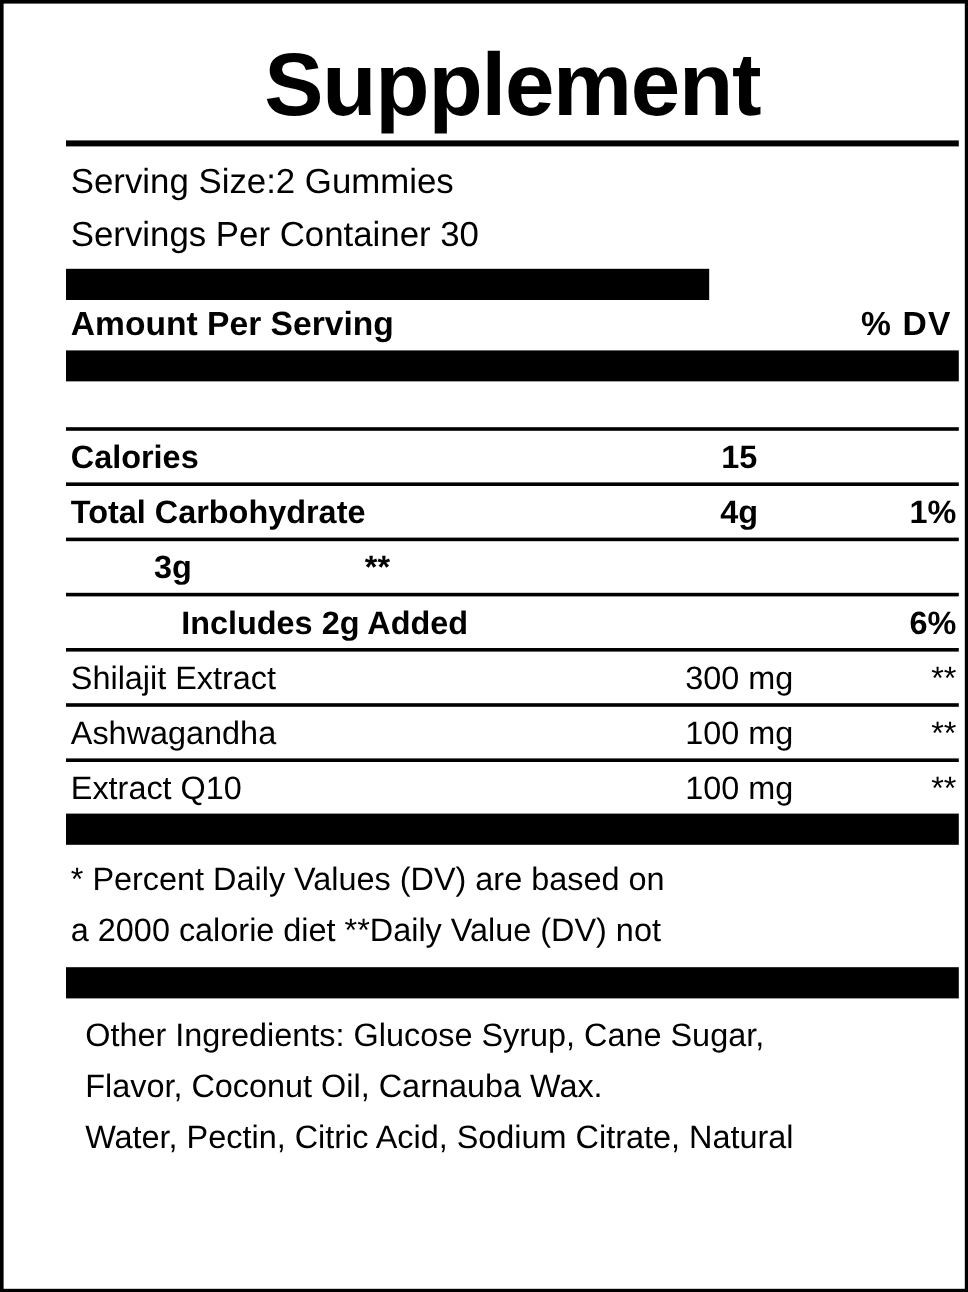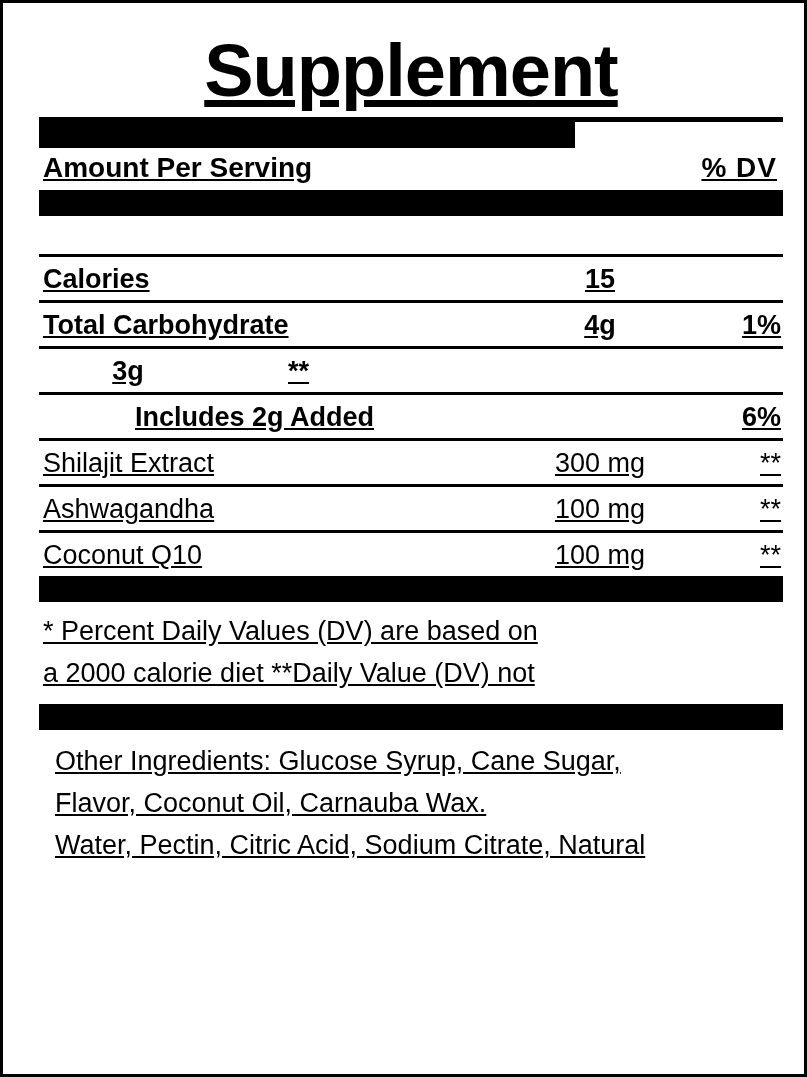--- a/index.html
+++ b/index.html
@@ -15,24 +15,23 @@
     position: relative;
     width: 807px;
     height: 1077px;
     box-sizing: border-box;
     background: #ffffff;
     border: 3px solid #000000;
     overflow: hidden;
   }
   .inner {
     position: absolute;
-    left: 36px;
+    left: 52px;
     top: 14px;
     width: 744px;
-    text-decoration: underline;
   }
   .title {
     font-size: 74px;
     font-weight: bold;
     text-align: center;
     letter-spacing: -1px;
     line-height: 1.08;
     margin: 14px 0 6px 0;
   }
   .rule-thin {
@@ -121,20 +120,24 @@
 </head>
 <body>
 
 <div class="panel">
   <div class="inner">
 
     <div class="title">Supplement</div>
 
     <div class="rule-med"></div>
 
+    <div class="serving">
+      <div>Serving Size:2 Gummies</div>
+      <div>Servings Per Container 30</div>
+    </div>
 
     <div class="rule-thick-short"></div>
 
     <div class="hdr-row">
       <div class="lbl">Amount Per Serving</div>
       <div class="dv">%  DV</div>
     </div>
 
     <div class="rule-thick"></div>
     <div class="gap-white"></div>
@@ -175,21 +178,21 @@
     <div class="rule-thin"></div>
 
     <div class="row">
       <div class="lbl">Ashwagandha</div>
       <div class="amt">100 mg</div>
       <div class="dv">**</div>
     </div>
     <div class="rule-thin"></div>
 
     <div class="row">
-      <div class="lbl">Coconut Q10</div>
+      <div class="lbl">Extract Q10</div>
       <div class="amt">100 mg</div>
       <div class="dv">**</div>
     </div>
 
     <div class="rule-thick"></div>
 
     <div class="footnote">
       <div>* Percent Daily Values (DV) are based on</div>
       <div>a 2000 calorie diet **Daily Value (DV) not</div>
     </div>

